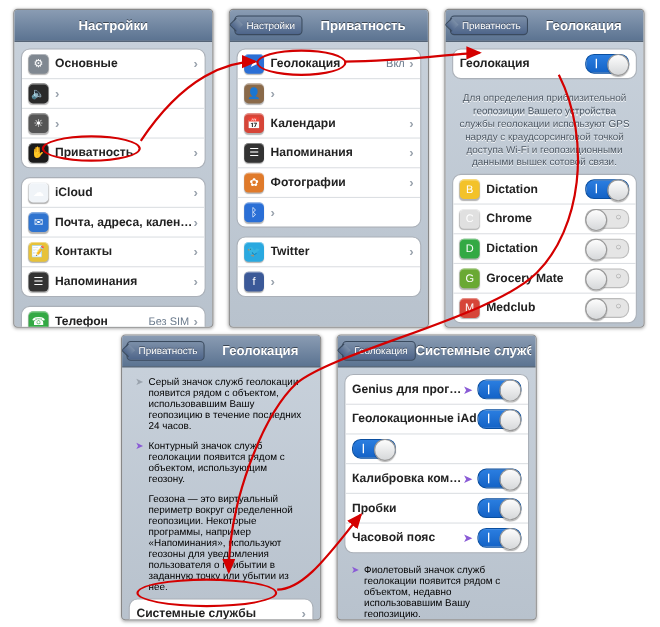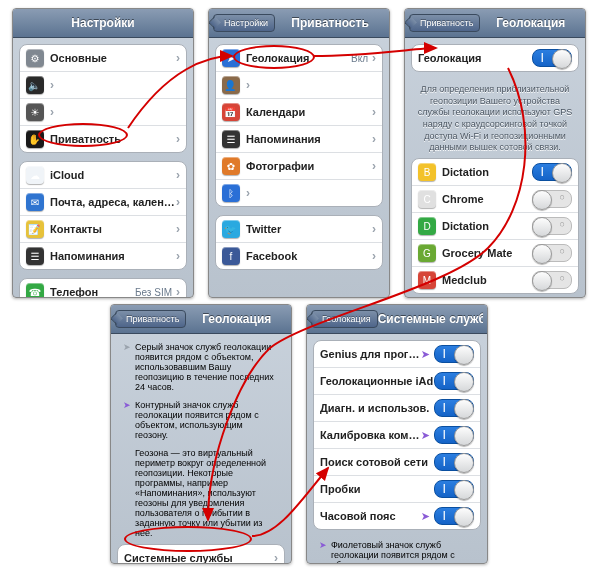--- a/index.html
+++ b/index.html
@@ -219,21 +219,20 @@
           </div>
         </div>
       <div class="group" id="p2g2">
           <div class="row">
             <span class="icon" style="background: rgb(42, 169, 224);">🐦</span>
             <span class="label">Twitter</span>
             <span class="chev">›</span>
           </div>
           <div class="row">
             <span class="icon" style="background: rgb(59, 89, 152);">f</span>
-            <span class="label">Facebook</span>
             <span class="chev">›</span>
           </div>
         </div>
     </div>
   </div>
 
   <div class="phone" id="p3">
     <div class="titlebar">
       <span class="back-btn">Приватность</span>
       <span class="title">Геолокация</span>
@@ -322,34 +321,27 @@
               <span class="knob"></span>
             </span>
           </div>
           <div class="row">
             <span class="label">Геолокационные iAd</span>
             <span class="toggle on">
               <span class="knob"></span>
             </span>
           </div>
           <div class="row">
-            <span class="label">Диагн. и использов.</span>
             <span class="toggle on">
               <span class="knob"></span>
             </span>
           </div>
           <div class="row">
             <span class="label">Калибровка компаса</span>
             <span class="bullet purple" style="position: static; margin-right: 4px;">➤</span>
-            <span class="toggle on">
-              <span class="knob"></span>
-            </span>
-          </div>
-          <div class="row">
-            <span class="label">Поиск сотовой сети</span>
             <span class="toggle on">
               <span class="knob"></span>
             </span>
           </div>
           <div class="row">
             <span class="label">Пробки</span>
             <span class="toggle on">
               <span class="knob"></span>
             </span>
           </div>

